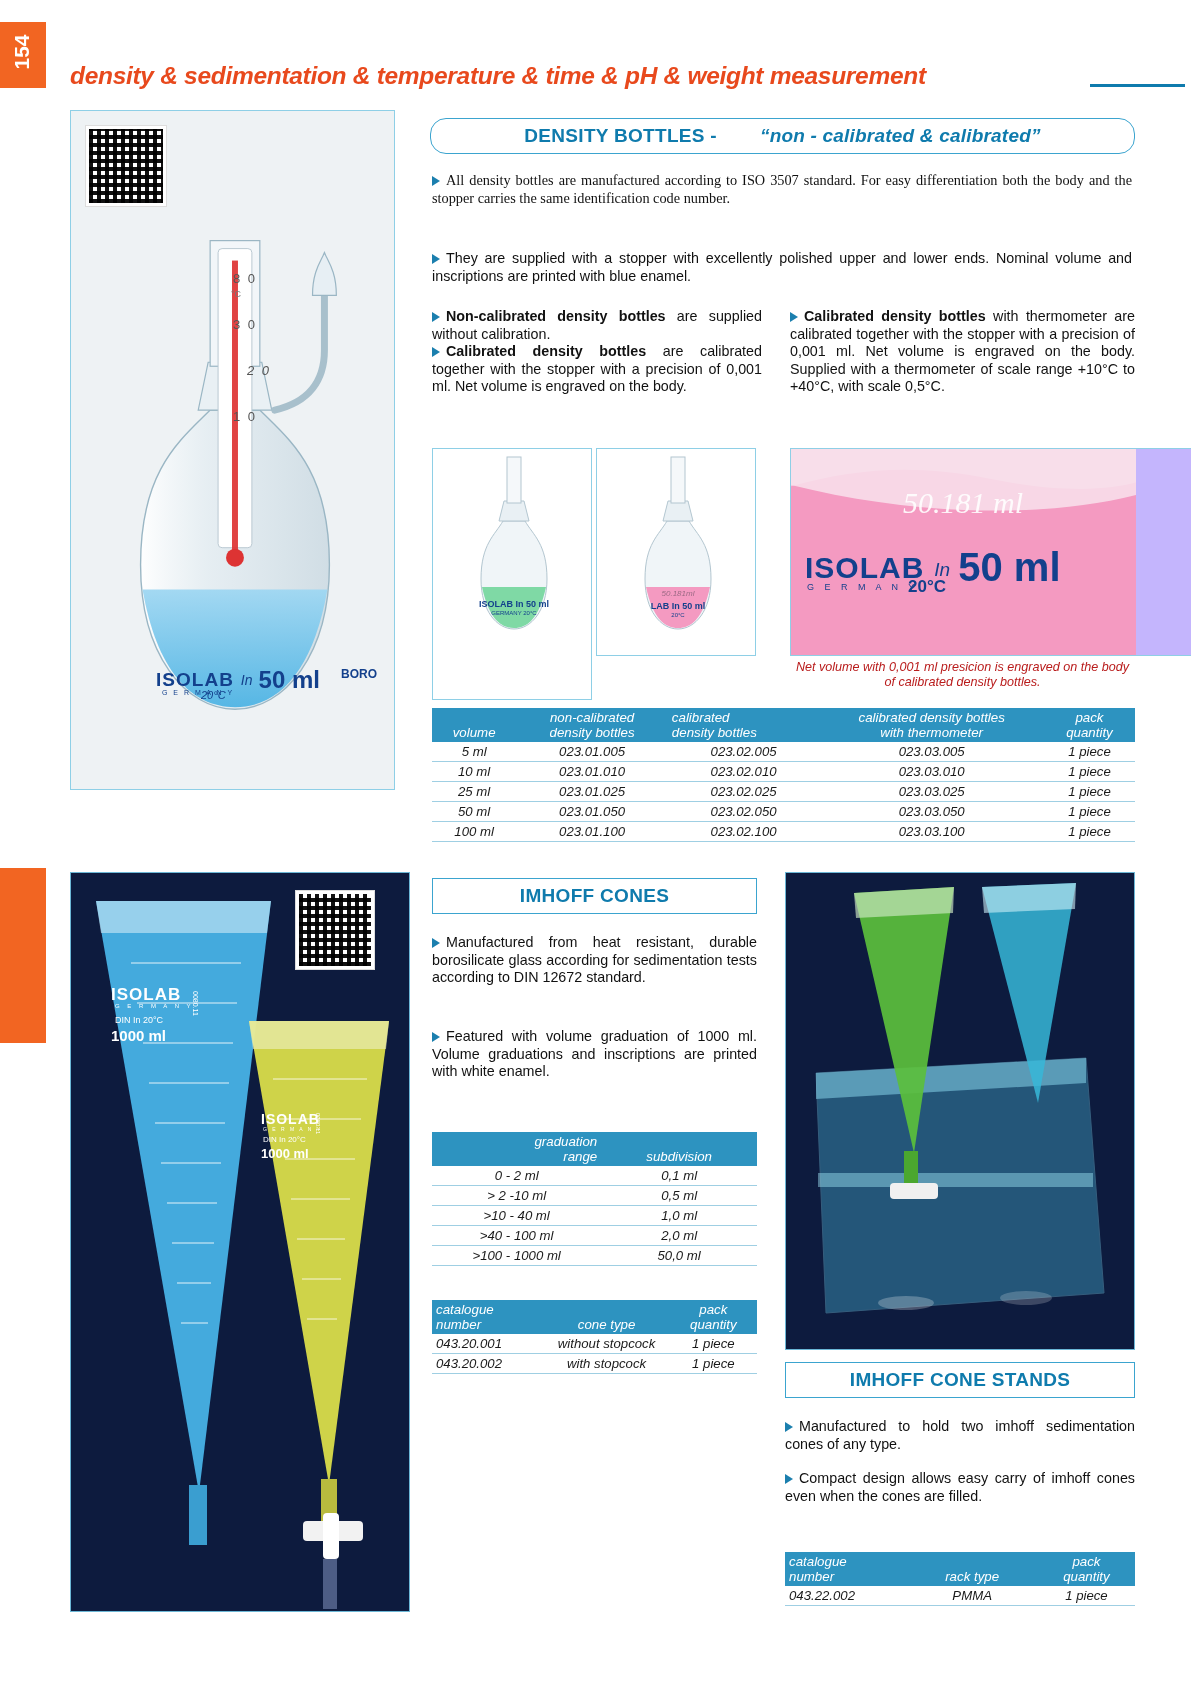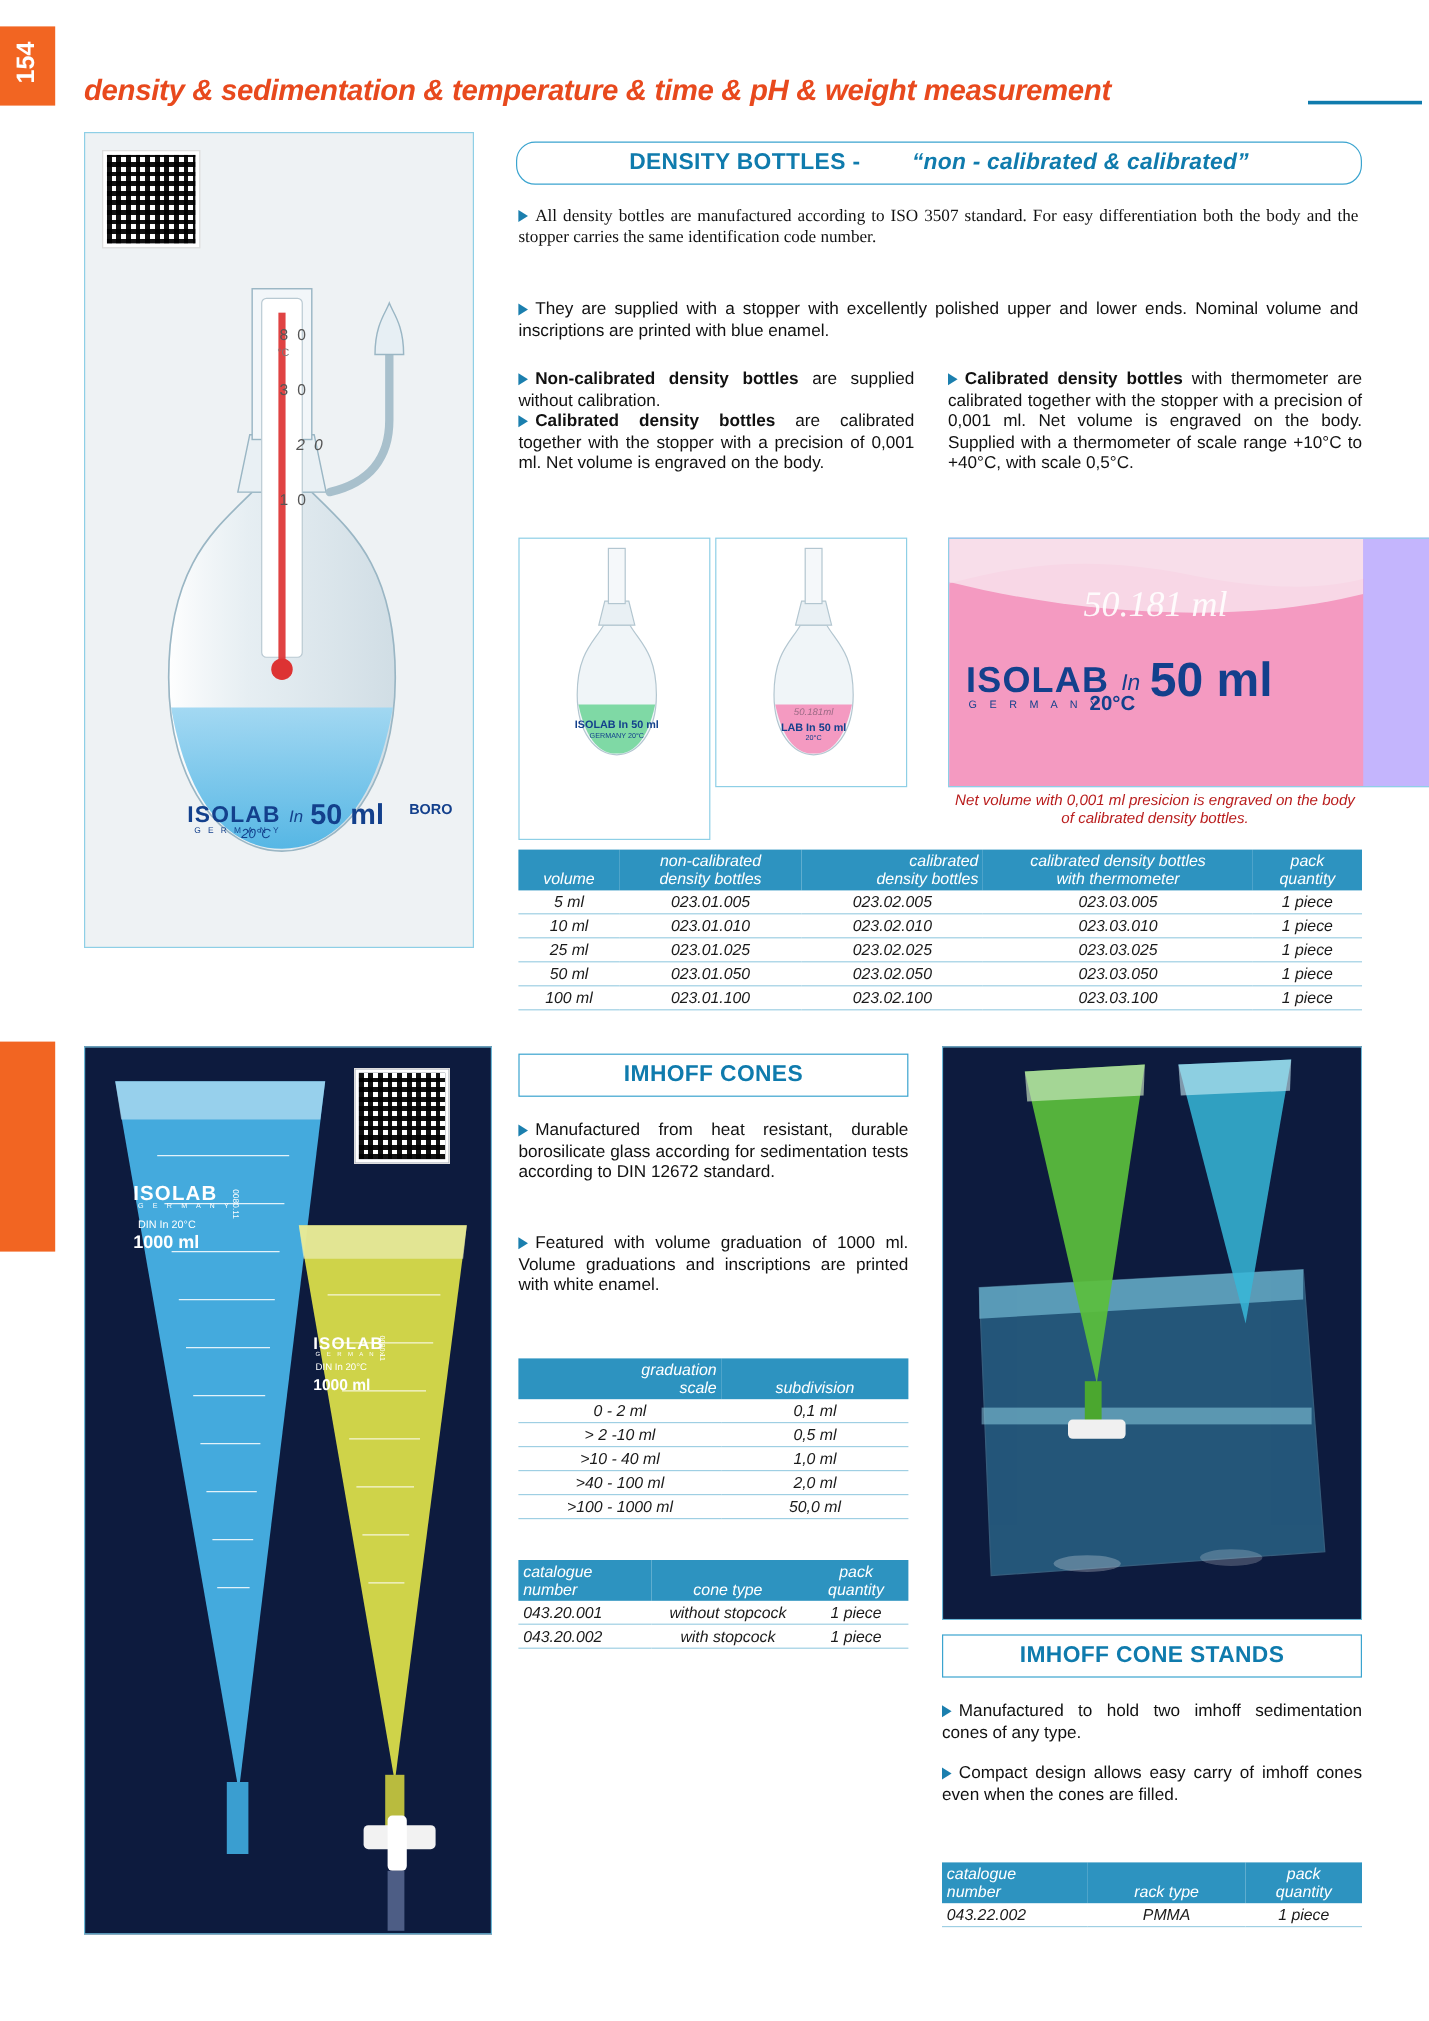--- a/index.html
+++ b/index.html
@@ -199,21 +199,21 @@
   <div style="position:absolute;left:117px;top:128px;color:#13408c;font-size:17px;font-weight:bold;">20°C</div>
 </div>
 
 <div class="cap" style="left:790px;top:660px;width:345px;">Net volume with 0,001 ml presicion is engraved on the body of calibrated density bottles.</div>
 
 <table style="left:432px;top:708px;width:703px;">
   <thead>
     <tr>
       <th style="width:80px;text-align:center;"><span></span><br><span>volume</span></th>
       <th style="width:152px;text-align:center;"><span>non-calibrated</span><br><span>density bottles</span></th>
-      <th style="width:152px;text-align:right;"><span>calibrated</span><br><span>density bottles</span></th>
+      <th style="width:152px;text-align:left;"><span>calibrated</span><br><span>density bottles</span></th>
       <th style="width:232px;text-align:center;"><span>calibrated density bottles</span><br><span>with thermometer</span></th>
       <th style="width:87px;text-align:center;"><span>pack</span><br><span>quantity</span></th>
     </tr>
   </thead>
   <tbody>
     <tr>
         <td>5 ml</td>
         <td>023.01.005</td>
         <td>023.02.005</td>
         <td>023.03.005</td>
@@ -309,21 +309,21 @@
 <div class="para" style="left:432px;top:934px;width:325px;">
   <span class="bullet-arrow"></span><span>Manufactured from heat resistant, durable borosilicate glass according for sedimentation tests according to DIN 12672 standard.</span>
 </div>
 <div class="para" style="left:432px;top:1028px;width:325px;">
   <span class="bullet-arrow"></span><span>Featured with volume graduation of 1000 ml. Volume graduations and inscriptions are printed with white enamel.</span>
 </div>
 
 <table style="left:432px;top:1132px;width:325px;">
   <thead>
     <tr>
-      <th style="width:170px;text-align:right;"><span>graduation</span><br><span>scale</span></th>
+      <th style="width:170px;text-align:right;"><span>graduation</span><br><span>range</span></th>
       <th style="width:155px;text-align:center;"><span></span><br><span>subdivision</span></th>
     </tr>
   </thead>
   <tbody>
     <tr>
         <td>0 - 2 ml</td>
         <td>0,1 ml</td>
       </tr>
     <tr>
         <td>&gt; 2 -10 ml</td>

